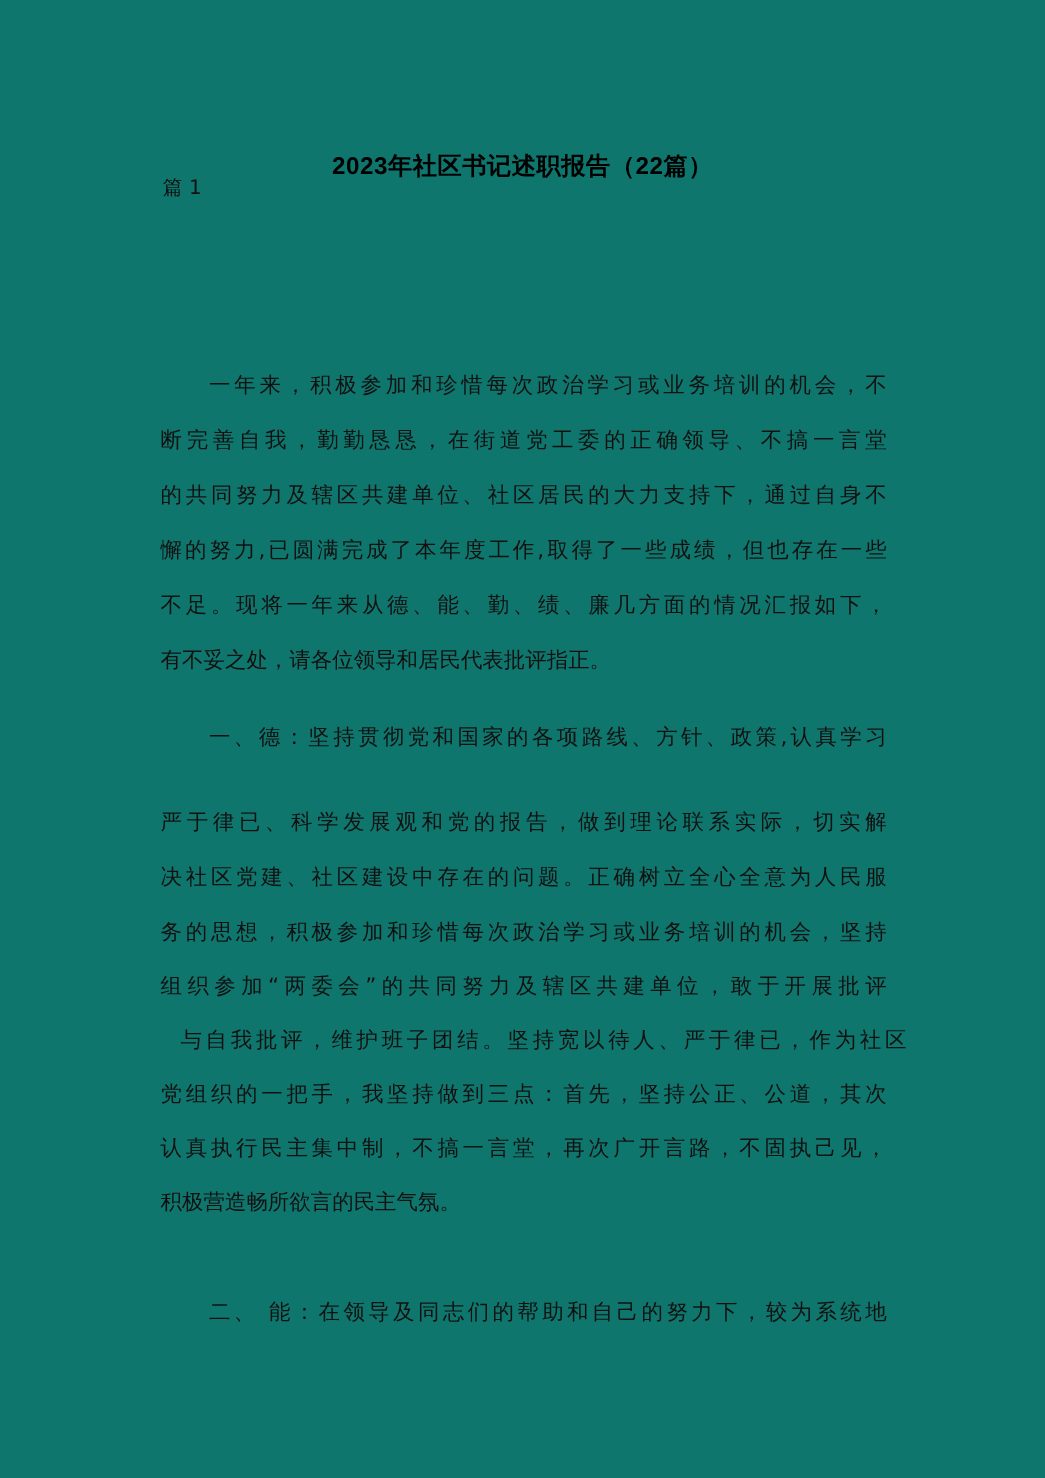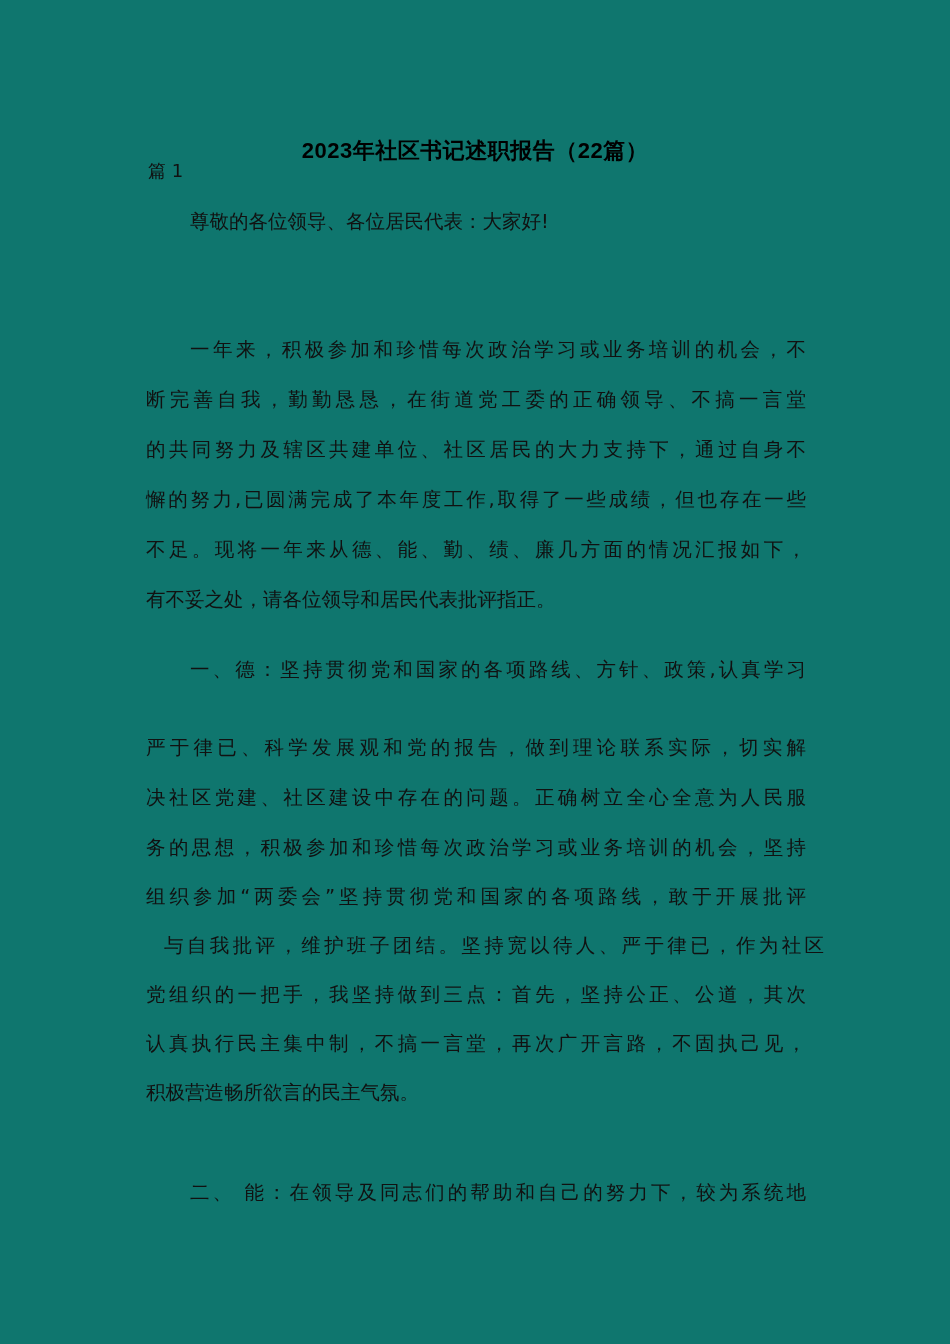--- a/index.html
+++ b/index.html
@@ -64,37 +64,36 @@
   </style>
 </head>
 <body>
 
 <div class="page">
 
   <div class="title">2023年社区书记述职报告（22篇）</div>
 
   <div class="section-label">篇 1</div>
 
-  <div class="line indent last" style="top:208px;">尊敬的各位领导、各位居民代表：大家好!</div>
 
   <div>
     <div class="line indent" style="top:336px;">一年来，积极参加和珍惜每次政治学习或业务培训的机会，不</div>
     <div class="line" style="top:386px;">断完善自我，勤勤恳恳，在街道党工委的正确领导、不搞一言堂</div>
     <div class="line" style="top:436px;">的共同努力及辖区共建单位、社区居民的大力支持下，通过自身不</div>
     <div class="line" style="top:486px;">懈的努力,已圆满完成了本年度工作,取得了一些成绩，但也存在一些</div>
     <div class="line" style="top:536px;">不足。现将一年来从德、能、勤、绩、廉几方面的情况汇报如下，</div>
     <div class="line last" style="top:586px;">有不妥之处，请各位领导和居民代表批评指正。</div>
   </div>
 
   <div>
     <div class="line indent" style="top:656px;">一、德：坚持贯彻党和国家的各项路线、方针、政策,认真学习</div>
     <div class="line" style="top:734px;">严于律已、科学发展观和党的报告，做到理论联系实际，切实解</div>
     <div class="line" style="top:784px;">决社区党建、社区建设中存在的问题。正确树立全心全意为人民服</div>
     <div class="line" style="top:834px;">务的思想，积极参加和珍惜每次政治学习或业务培训的机会，坚持</div>
-    <div class="line" style="top:883px;">组织参加“两委会”坚持贯彻党和国家的各项路线，敢于开展批评</div>
+    <div class="line" style="top:883px;">组织参加“两委会”的共同努力及辖区共建单位，敢于开展批评</div>
     <div class="line" style="top:932px;margin-left:18px;">与自我批评，维护班子团结。坚持宽以待人、严于律已，作为社区</div>
     <div class="line" style="top:981px;">党组织的一把手，我坚持做到三点：首先，坚持公正、公道，其次</div>
     <div class="line" style="top:1030px;">认真执行民主集中制，不搞一言堂，再次广开言路，不固执己见，</div>
     <div class="line last" style="top:1079px;">积极营造畅所欲言的民主气氛。</div>
   </div>
 
   <div>
     <div class="line indent" style="top:1179px;">二、 能：在领导及同志们的帮助和自己的努力下，较为系统地</div>
   </div>
 

